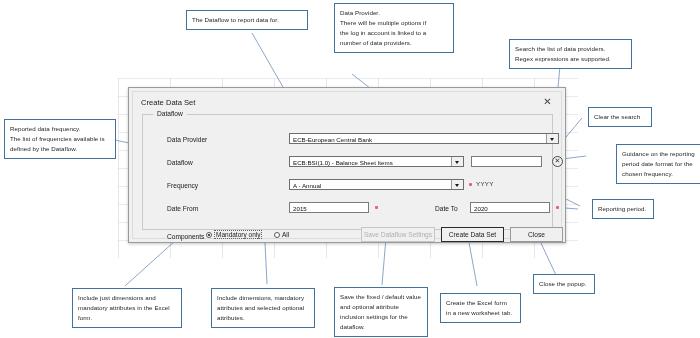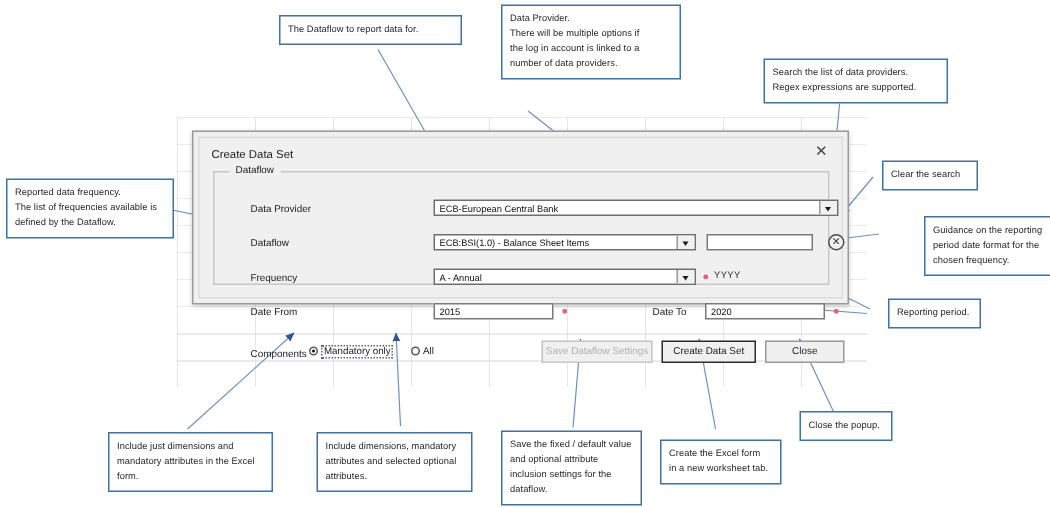--- a/index.html
+++ b/index.html
@@ -37,21 +37,21 @@
     font-size:6.2px;
     line-height:1.62;
     padding:4px 5px;
     letter-spacing:.05px;
   }
   .note div{white-space:nowrap;}
 
   
   .dialog{
     position:absolute;
-    left:128px;top:87px;width:438px;height:116px;
+    left:128px;top:87px;width:438px;height:156px;
     background:#f0f0f0;
     border:1px solid #9a9a9a;
     box-sizing:border-box;
     box-shadow:0 1px 3px rgba(0,0,0,.22);
   }
   .dialog-inner{
     position:absolute;inset:3px;
     background:#f0f0f0;
     border:1px solid #dcdcdc;
     box-sizing:border-box;

